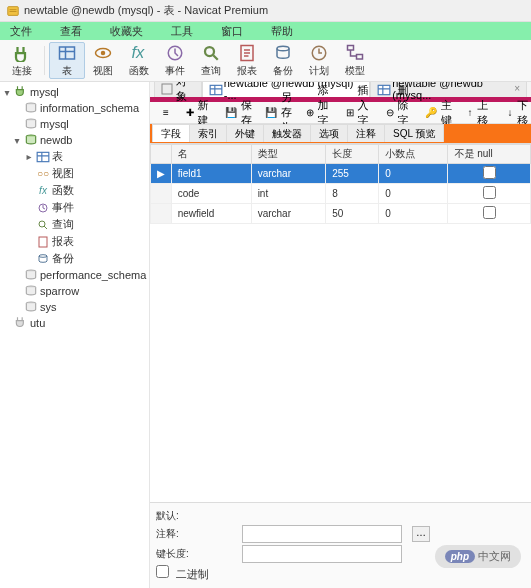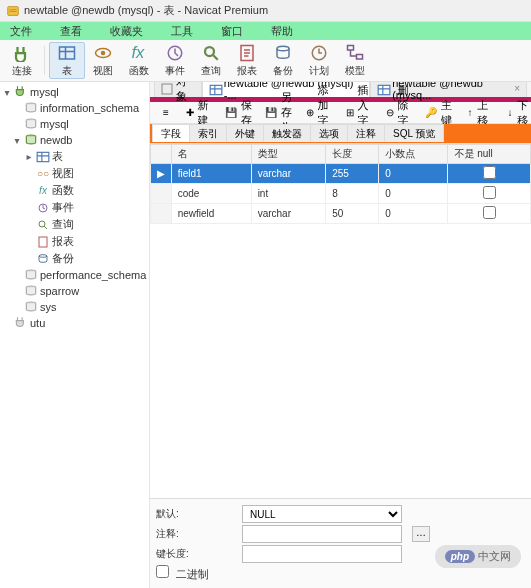--- a/index.html
+++ b/index.html
@@ -462,21 +462,20 @@
               <td>0</td>
               <td style="text-align:center"><input type="checkbox" style=""></td>
             </tr>
           </tbody>
       </table>
     </div>
 
     <div class="props">
       <div class="prow">
         <span class="plbl">默认:</span>
-        <select class="pval"><option>NULL</option></select>
       </div>
       <div class="prow">
         <span class="plbl">注释:</span>
         <input type="text" class="pval" value="" style="">
         <span class="pdot">…</span>
       </div>
       <div class="prow">
         <span class="plbl">键长度:</span>
         <input type="text" class="pval" value="" style="">
       </div>

